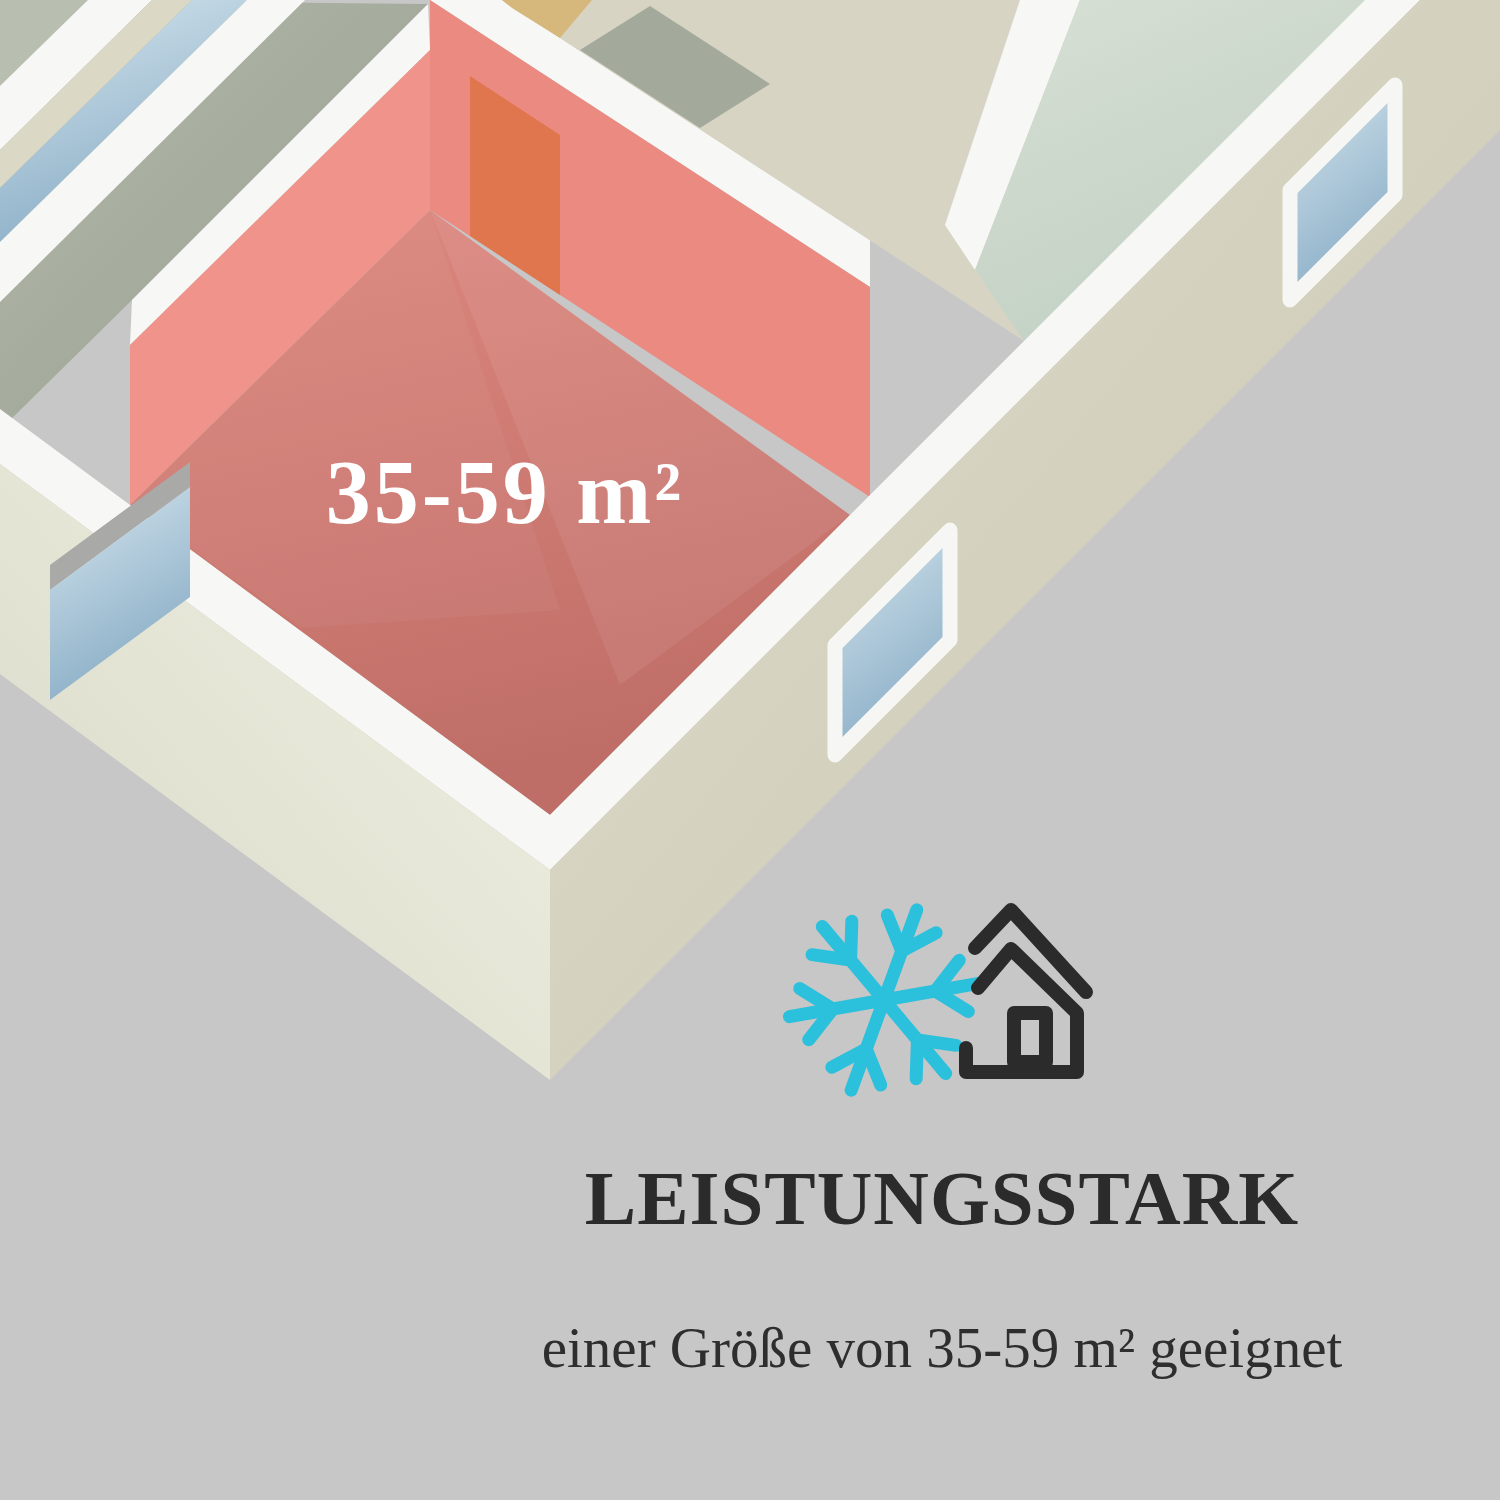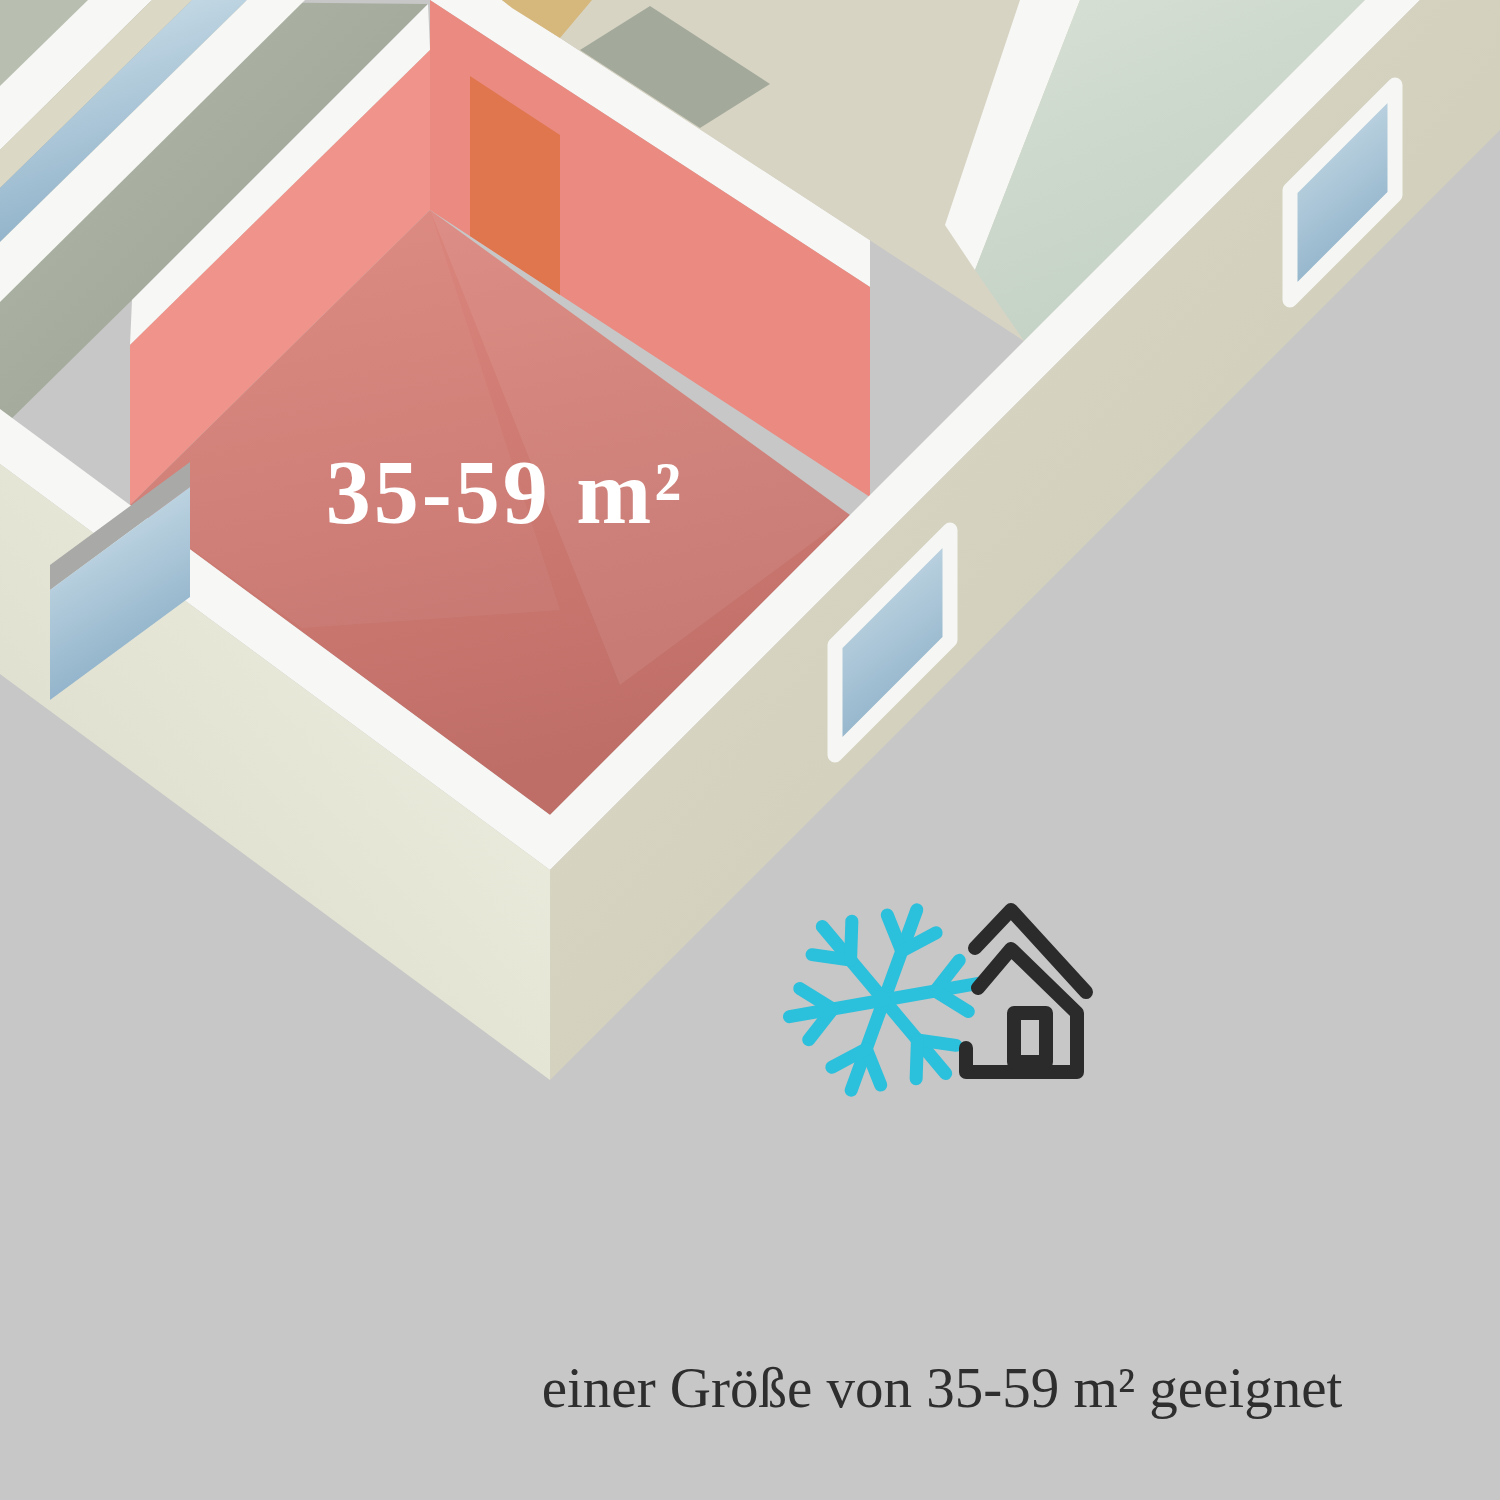--- a/index.html
+++ b/index.html
@@ -16,21 +16,21 @@
     left: 505px; top: 492px;
     font-size: 90px; font-weight: bold; color: #ffffff;
     letter-spacing: 3px;
   }
   .headline {
     left: 942px; top: 1198px;
     font-size: 77px; font-weight: bold; color: #2b2b2b;
     letter-spacing: 1px;
   }
   .subline1 { left: 942px; top: 1317px; }
-  .subline2 { left: 942px; top: 1387px; }
+  .subline2 { left: 942px; top: 1347px; }
   .subtext {
     font-size: 57px; font-weight: normal; color: #2e2e2e;
     letter-spacing: 0px;
   }
 </style>
 </head>
 <body>
 
 <div class="stage">
 
@@ -115,17 +115,18 @@
 
     <g fill="none" stroke-width="14" stroke-linecap="round" stroke-linejoin="round" stroke="#2b2b2b">
       <path d="M 975,948 L 1011,910 L 1086,992"></path>
       <path d="M 978,988 L 1011,949 L 1077,1013 L 1077,1072 L 966,1072 L 966,1048"></path>
       <path d="M 1014,1013 h 32 v 49 h -32 z"></path>
     </g>
   </svg>
 
   <div class="overlay-text room-label">35-59 m²</div>
 
+  <div class="overlay-text headline">LEISTUNGSSTARK</div>
 
 
   <div class="overlay-text subtext subline2">einer Größe von 35-59 m² geeignet</div>
 
 </div>
 
 </body></html>

